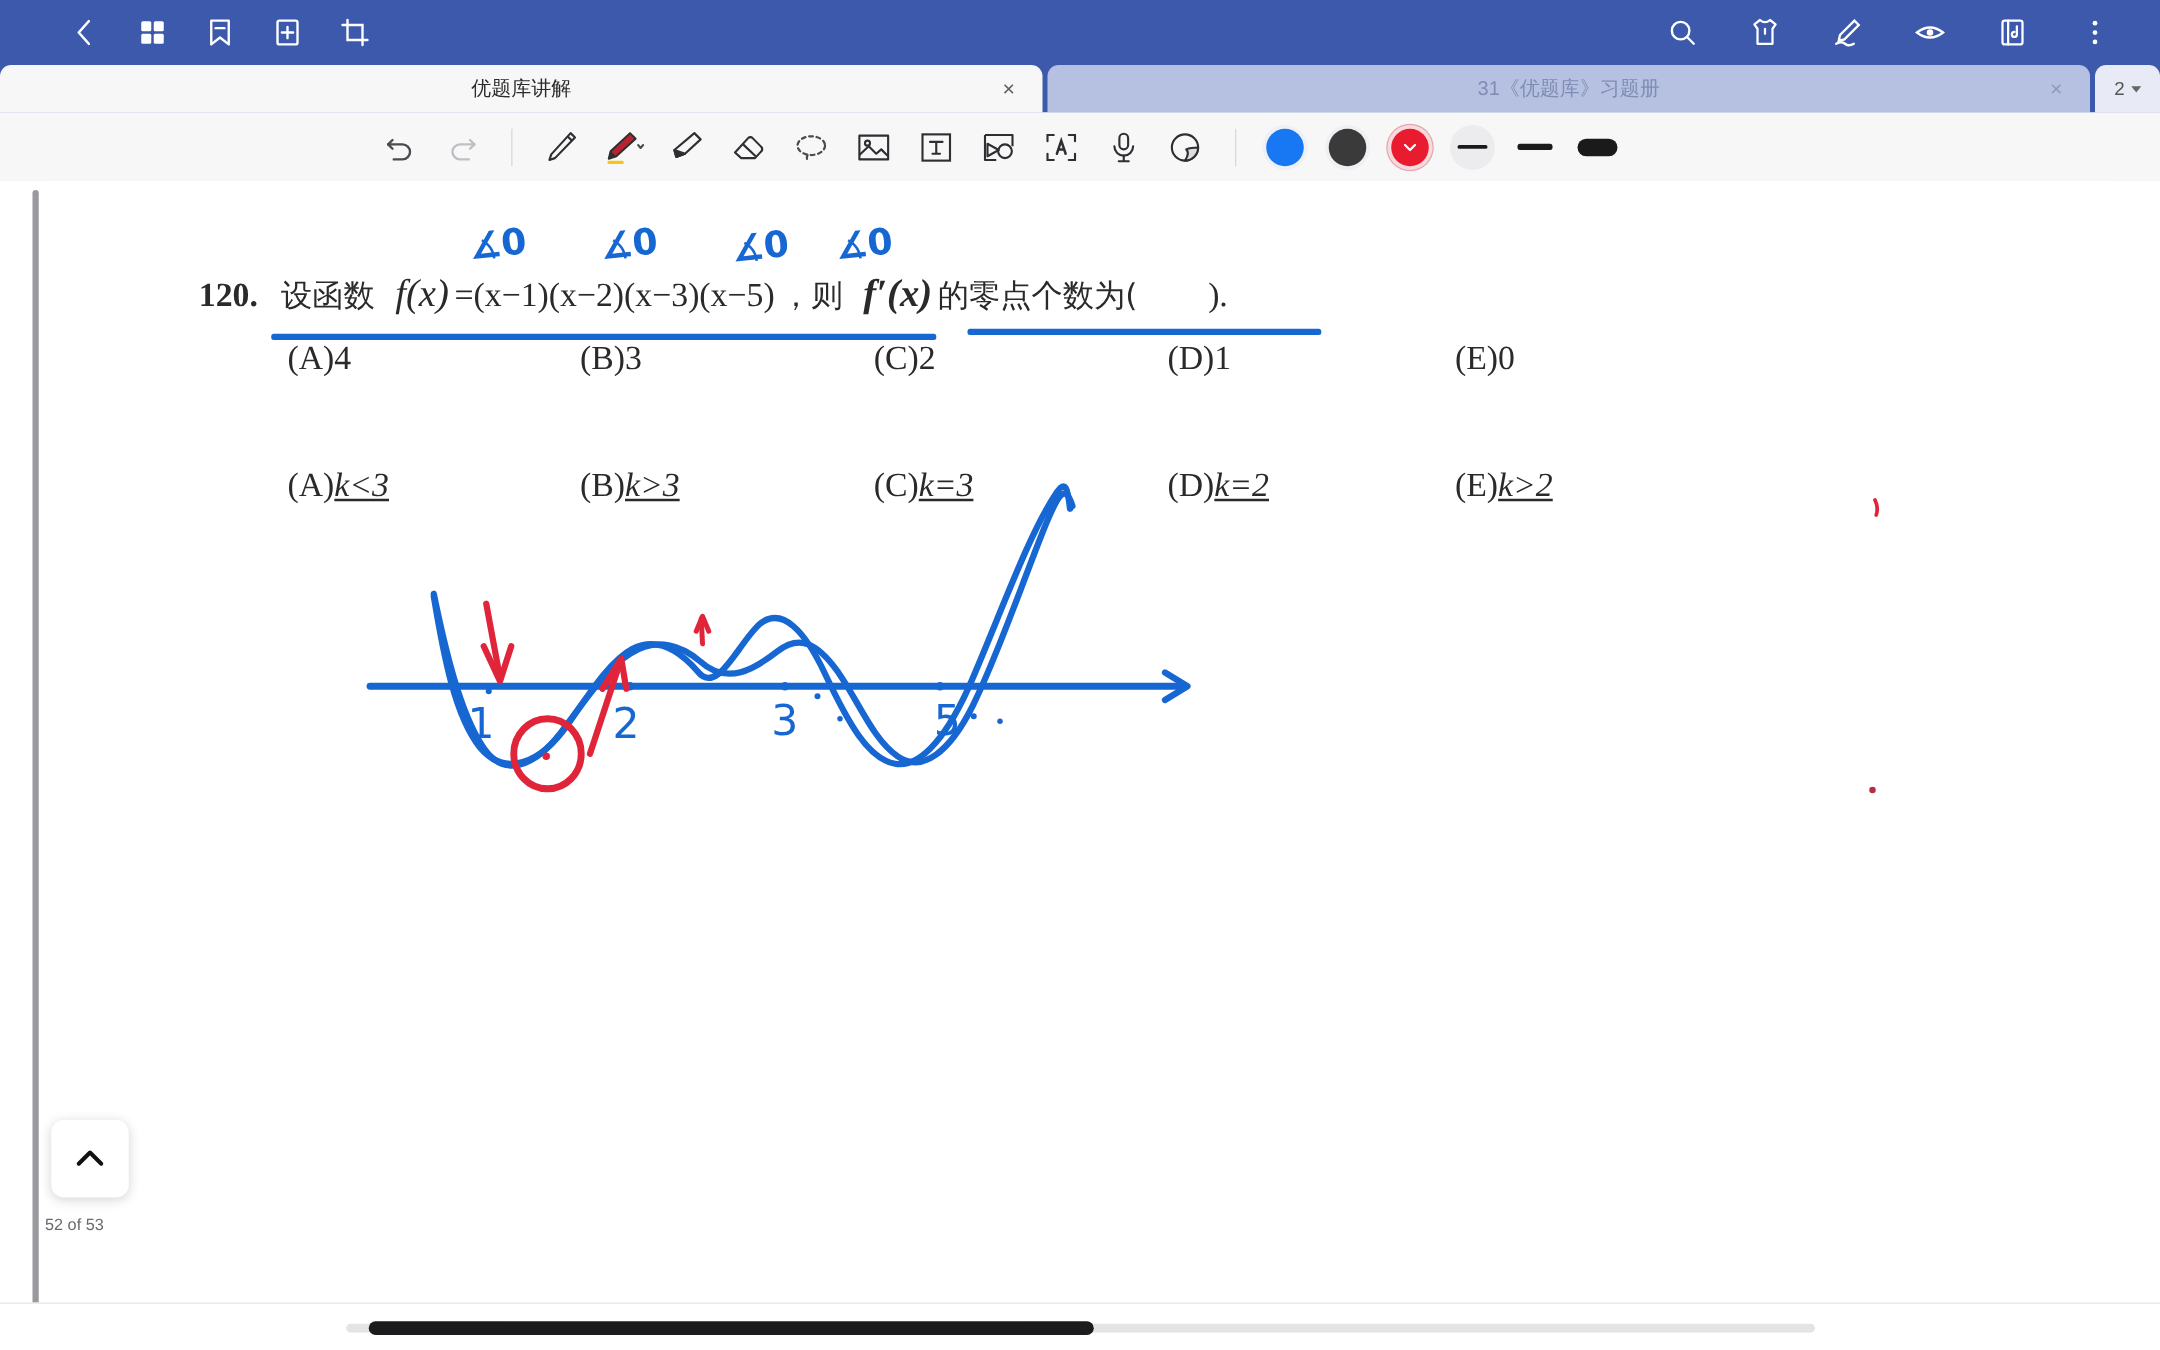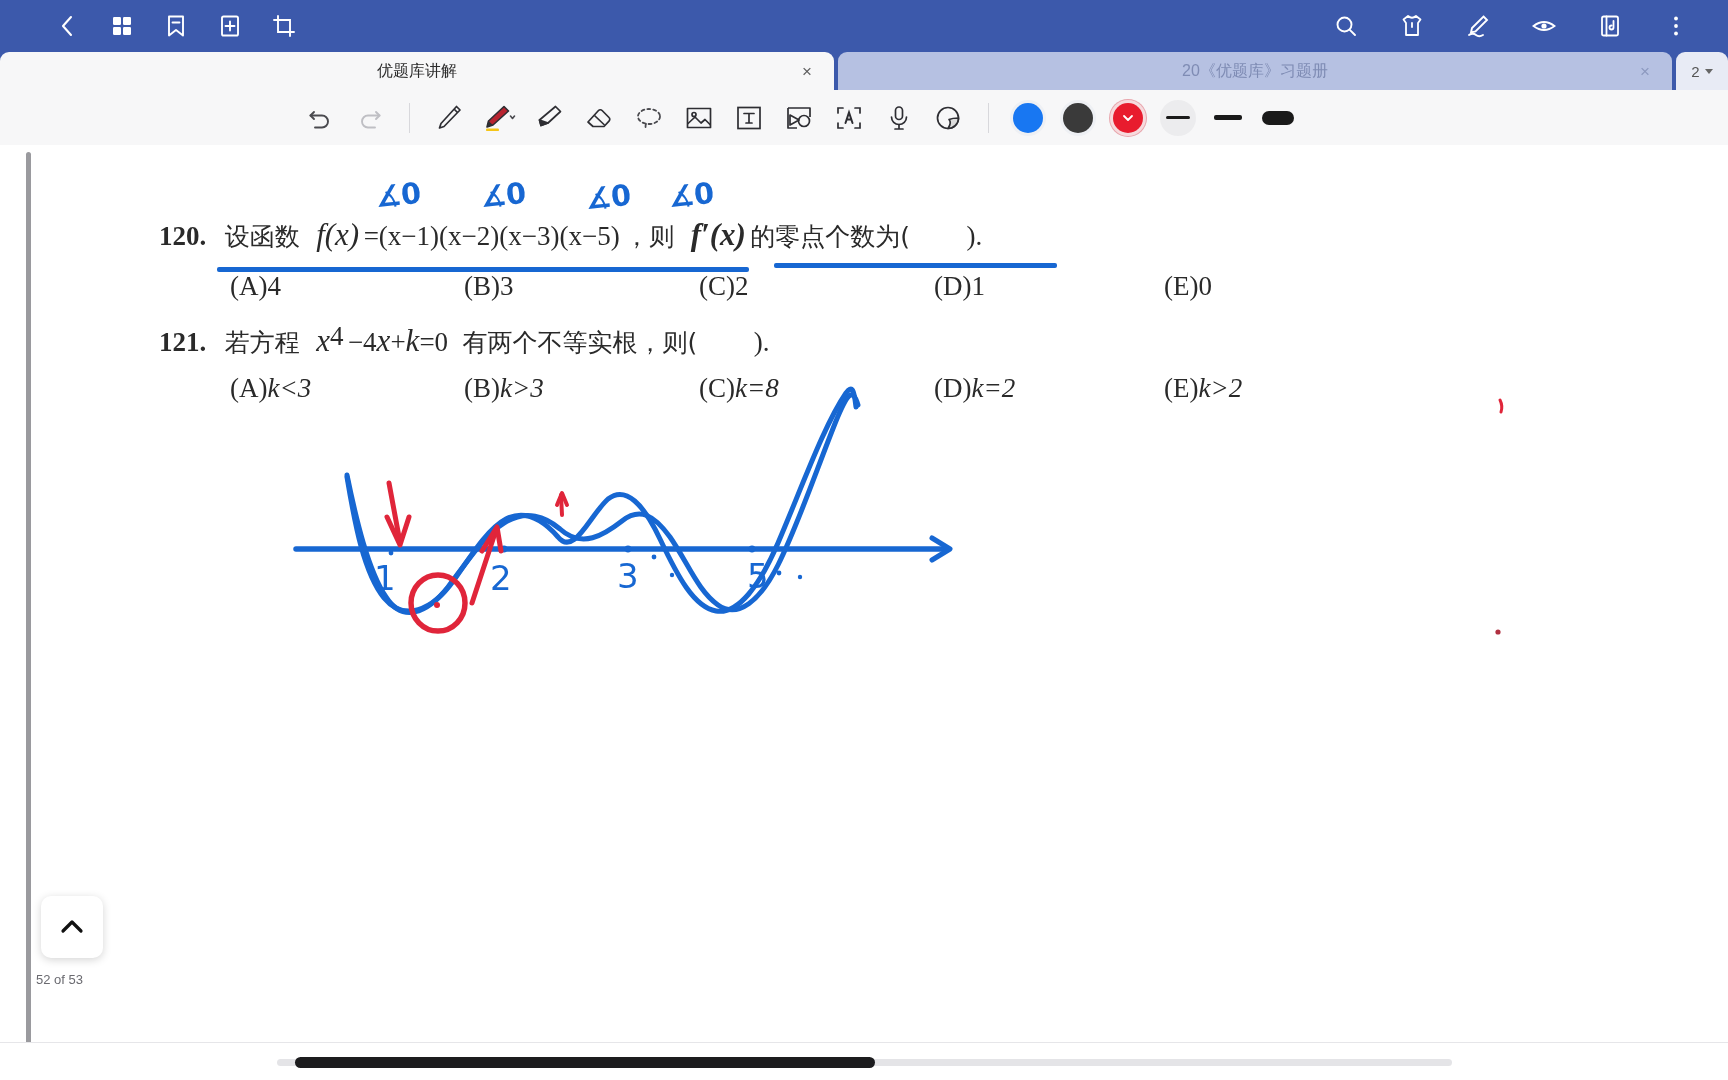--- a/index.html
+++ b/index.html
@@ -209,21 +209,21 @@
     font-size: 27px;
     color: #2a2a2a;
   }
   .opt {
     position: absolute;
     font-family: "Liberation Serif", serif;
     font-size: 27px;
     color: #2a2a2a;
     white-space: nowrap;
   }
-  .opt i { font-style: italic; }
+  .opt i { font-style: italic; text-decoration: underline; }
   sup { font-size: 0.62em; vertical-align: super; }
 
   
   .ul-blue {
     position: absolute;
     height: 5px;
     background: #1767d2;
     border-radius: 2px;
   }
   
@@ -375,21 +375,21 @@
 
     </div>
   </div>
 
   <div class="tabstrip">
     <div class="tab active">
       <span class="tab-label">优题库讲解</span>
       <span class="tab-close">×</span>
     </div>
     <div class="tab inactive">
-      <span class="tab-label">20《优题库》习题册</span>
+      <span class="tab-label">31《优题库》习题册</span>
       <span class="tab-close">×</span>
     </div>
     <div class="tab-counter">
       <span>2</span>
       <span class="caret"></span>
     </div>
   </div>
 
   <div class="drawbar">
     <div class="drawbar-inner">
@@ -557,37 +557,29 @@
     <div class="opt" style="left:665px; top:126px;">
       <span>(C)</span><span>2</span>
     </div>
     <div class="opt" style="left:900px; top:126px;">
       <span>(D)</span><span>1</span>
     </div>
     <div class="opt" style="left:1130px; top:126px;">
       <span>(E)</span><span>0</span>
     </div>
 
-    <div class="qline" style="left:125px; top:176px;">
-      <span class="qnum">121.</span>
-      <span class="qcn" style="margin-left:14px;">若方程</span>
-      <span class="qmath" style="margin-left:12px;">x</span><sup class="qmath-up">4</sup>
-      <span class="qmath-up">−4</span><span class="qmath">x</span><span class="qmath-up">+</span><span class="qmath">k</span><span class="qmath-up">=0</span>
-      <span class="qcn" style="margin-left:10px;">有两个不等实根，则(</span>
-      <span class="qmath-up" style="margin-left:52px;">).</span>
-    </div>
 
     <div class="opt" style="left:196px; top:228px;">
       <span>(A)</span><i>k&lt;3</i>
     </div>
     <div class="opt" style="left:430px; top:228px;">
       <span>(B)</span><i>k&gt;3</i>
     </div>
     <div class="opt" style="left:665px; top:228px;">
-      <span>(C)</span><i>k=8</i>
+      <span>(C)</span><i>k=3</i>
     </div>
     <div class="opt" style="left:900px; top:228px;">
       <span>(D)</span><i>k=2</i>
     </div>
     <div class="opt" style="left:1130px; top:228px;">
       <span>(E)</span><i>k&gt;2</i>
     </div>
 
     <svg class="sketch" width="1660" height="905" viewBox="0 0 1660 905">
 

